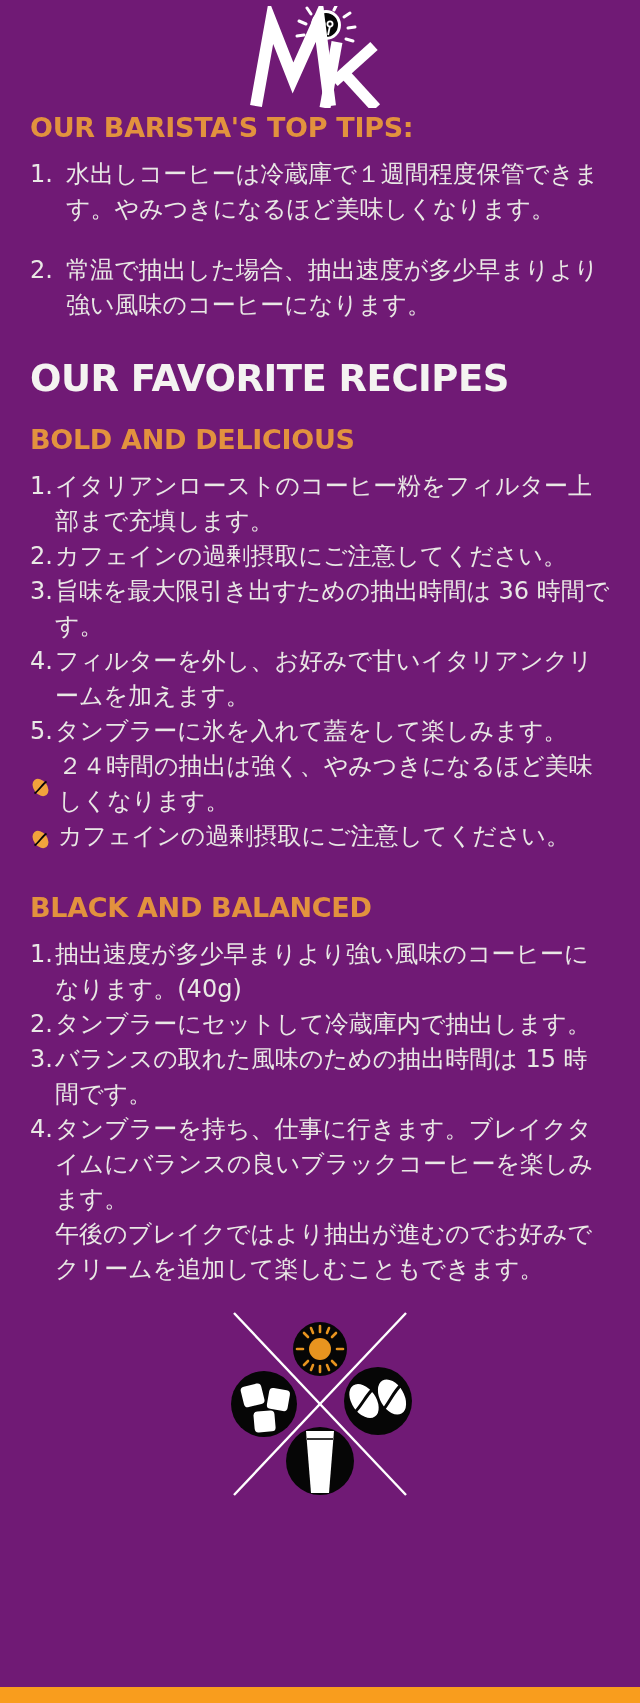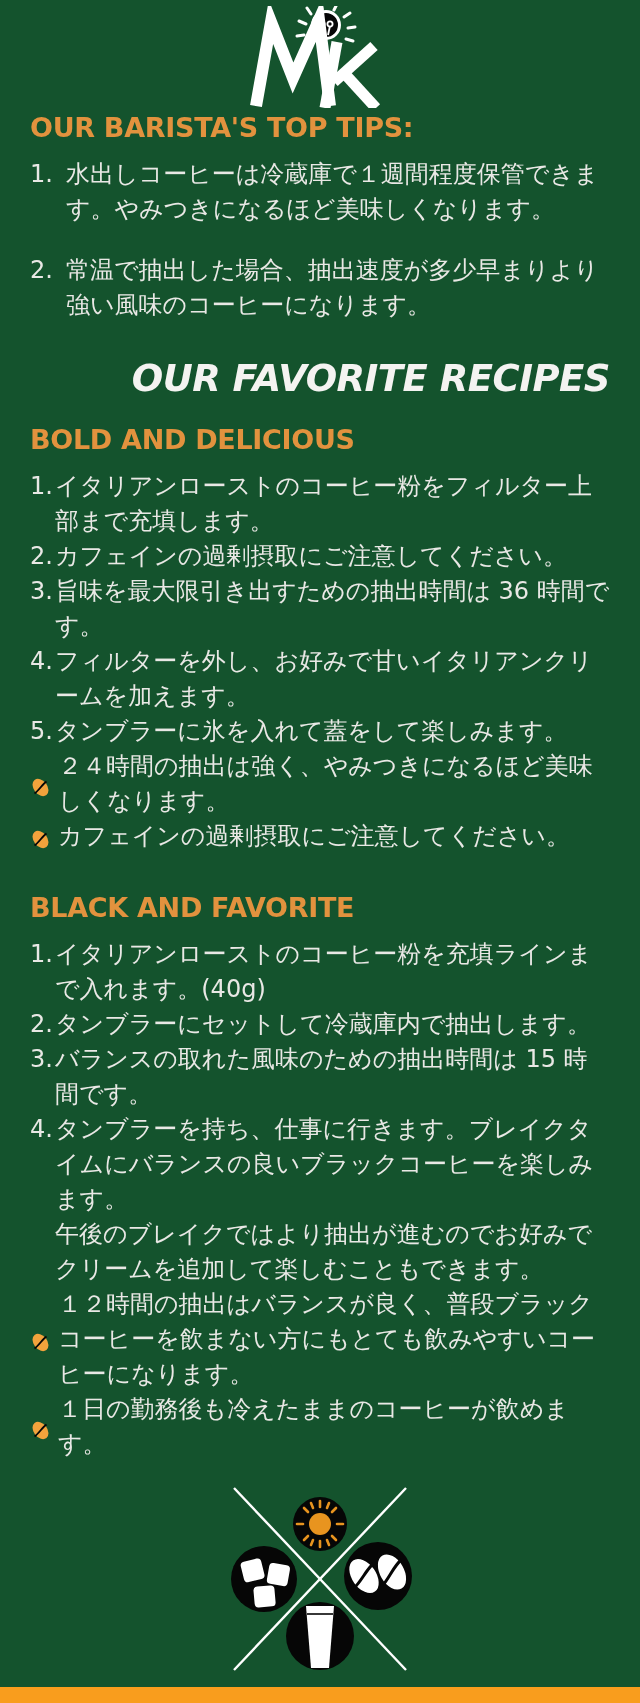--- a/index.html
+++ b/index.html
@@ -1,41 +1,40 @@
 <!DOCTYPE html>
 <html><head>
 <meta charset="utf-8">
 <style>
   html,body{margin:0;padding:0;background:#000;}
   .page{
     position:relative;
     width:640px;height:1703px;
-    background:#14532d;
+    background:#701a75;
     overflow:hidden;
     box-sizing:border-box;
     padding:6px 30px 0 30px;
     font-family:"DejaVu Sans","Liberation Sans",sans-serif;
     color:#e9e8e5;
   }
   
   .logo-wrap{display:flex;justify-content:center;margin:0 0 2px 0;height:102px;}
   
   .orange-heading{
     margin:0 0 14px 0;
     font-size:27px;font-weight:bold;
     letter-spacing:-0.3px;
     color:#e2923e;
   }
   .recipes-title{
     margin:34px 0 24px 0;
-    text-align:right;
+    text-align:left;
     font-size:37px;font-weight:bold;
     letter-spacing:-0.5px;
     color:#f4f3f1;
-    font-style:italic;
   }
   
   ol.plain, ul.plain{list-style:none;margin:0;padding:0;}
   .tip-item{display:flex;margin-bottom:26px;font-size:24px;line-height:35px;}
   .tip-item:last-child{margin-bottom:0;}
   .tip-num{flex:0 0 36px;}
   .step-item{display:flex;font-size:24px;line-height:35px;}
   .step-num{flex:0 0 25px;}
   .step-text,.tip-text,.note-text{flex:1;white-space:pre-line;}
   
@@ -155,66 +154,44 @@
             </svg>
           </span>
           <span class="note-text">カフェインの過剰摂取にご注意してください。</span>
         </li>
 
 
       </ul>
   </section>
 
   <section class="recipe-section">
-    <h2 class="orange-heading">BLACK AND FAVORITE</h2>
+    <h2 class="orange-heading">BLACK AND BALANCED</h2>
     <ol class="plain steps">
 
         <li class="step-item">
           <span class="step-num">1.</span>
-          <span class="step-text">イタリアンローストのコーヒー粉を充填ラインまで入れます。(40g)</span>
+          <span class="step-text">抽出速度が多少早まりより強い風味のコーヒーになります。(40g)</span>
         </li>
 
         <li class="step-item">
           <span class="step-num">2.</span>
           <span class="step-text">タンブラーにセットして冷蔵庫内で抽出します。</span>
         </li>
 
         <li class="step-item">
           <span class="step-num">3.</span>
           <span class="step-text">バランスの取れた風味のための抽出時間は 15 時間です。</span>
         </li>
 
         <li class="step-item">
           <span class="step-num">4.</span>
           <span class="step-text">タンブラーを持ち、仕事に行きます。ブレイクタイムにバランスの良いブラックコーヒーを楽しみます。
 午後のブレイクではより抽出が進むのでお好みでクリームを追加して楽しむこともできます。</span>
         </li>
       </ol>
-    <ul class="plain notes">
-
-        <li class="note-item">
-          <span class="note-bean">
-            <svg width="21" height="23" viewBox="0 0 21 23" aria-hidden="true">
-              <ellipse cx="10.5" cy="11.5" rx="6.8" ry="9.6" fill="#f2a33c" transform="rotate(-38 10.5 11.5)"></ellipse>
-              <path d="M4.5 17.5 C9 14.5, 12 8.5, 16.5 5.5" fill="none" stroke="#060606" stroke-width="1.8"></path>
-            </svg>
-          </span>
-          <span class="note-text">１２時間の抽出はバランスが良く、普段ブラックコーヒーを飲まない方にもとても飲みやすいコーヒーになります。</span>
-        </li>
-
-        <li class="note-item">
-          <span class="note-bean">
-            <svg width="21" height="23" viewBox="0 0 21 23" aria-hidden="true">
-              <ellipse cx="10.5" cy="11.5" rx="6.8" ry="9.6" fill="#f2a33c" transform="rotate(-38 10.5 11.5)"></ellipse>
-              <path d="M4.5 17.5 C9 14.5, 12 8.5, 16.5 5.5" fill="none" stroke="#060606" stroke-width="1.8"></path>
-            </svg>
-          </span>
-          <span class="note-text">１日の勤務後も冷えたままのコーヒーが飲めます。</span>
-        </li>
-      </ul>
   </section>
 
   <footer class="footer-art">
     <svg width="216" height="206" viewBox="0 0 216 206" aria-hidden="true">
 
       <line x1="22" y1="12" x2="194" y2="194" stroke="#ffffff" stroke-width="2.4"></line>
       <line x1="194" y1="12" x2="22" y2="194" stroke="#ffffff" stroke-width="2.4"></line>
 
       <circle cx="108" cy="48" r="27" fill="#060606"></circle>
       <circle cx="52" cy="103" r="33" fill="#060606"></circle>

